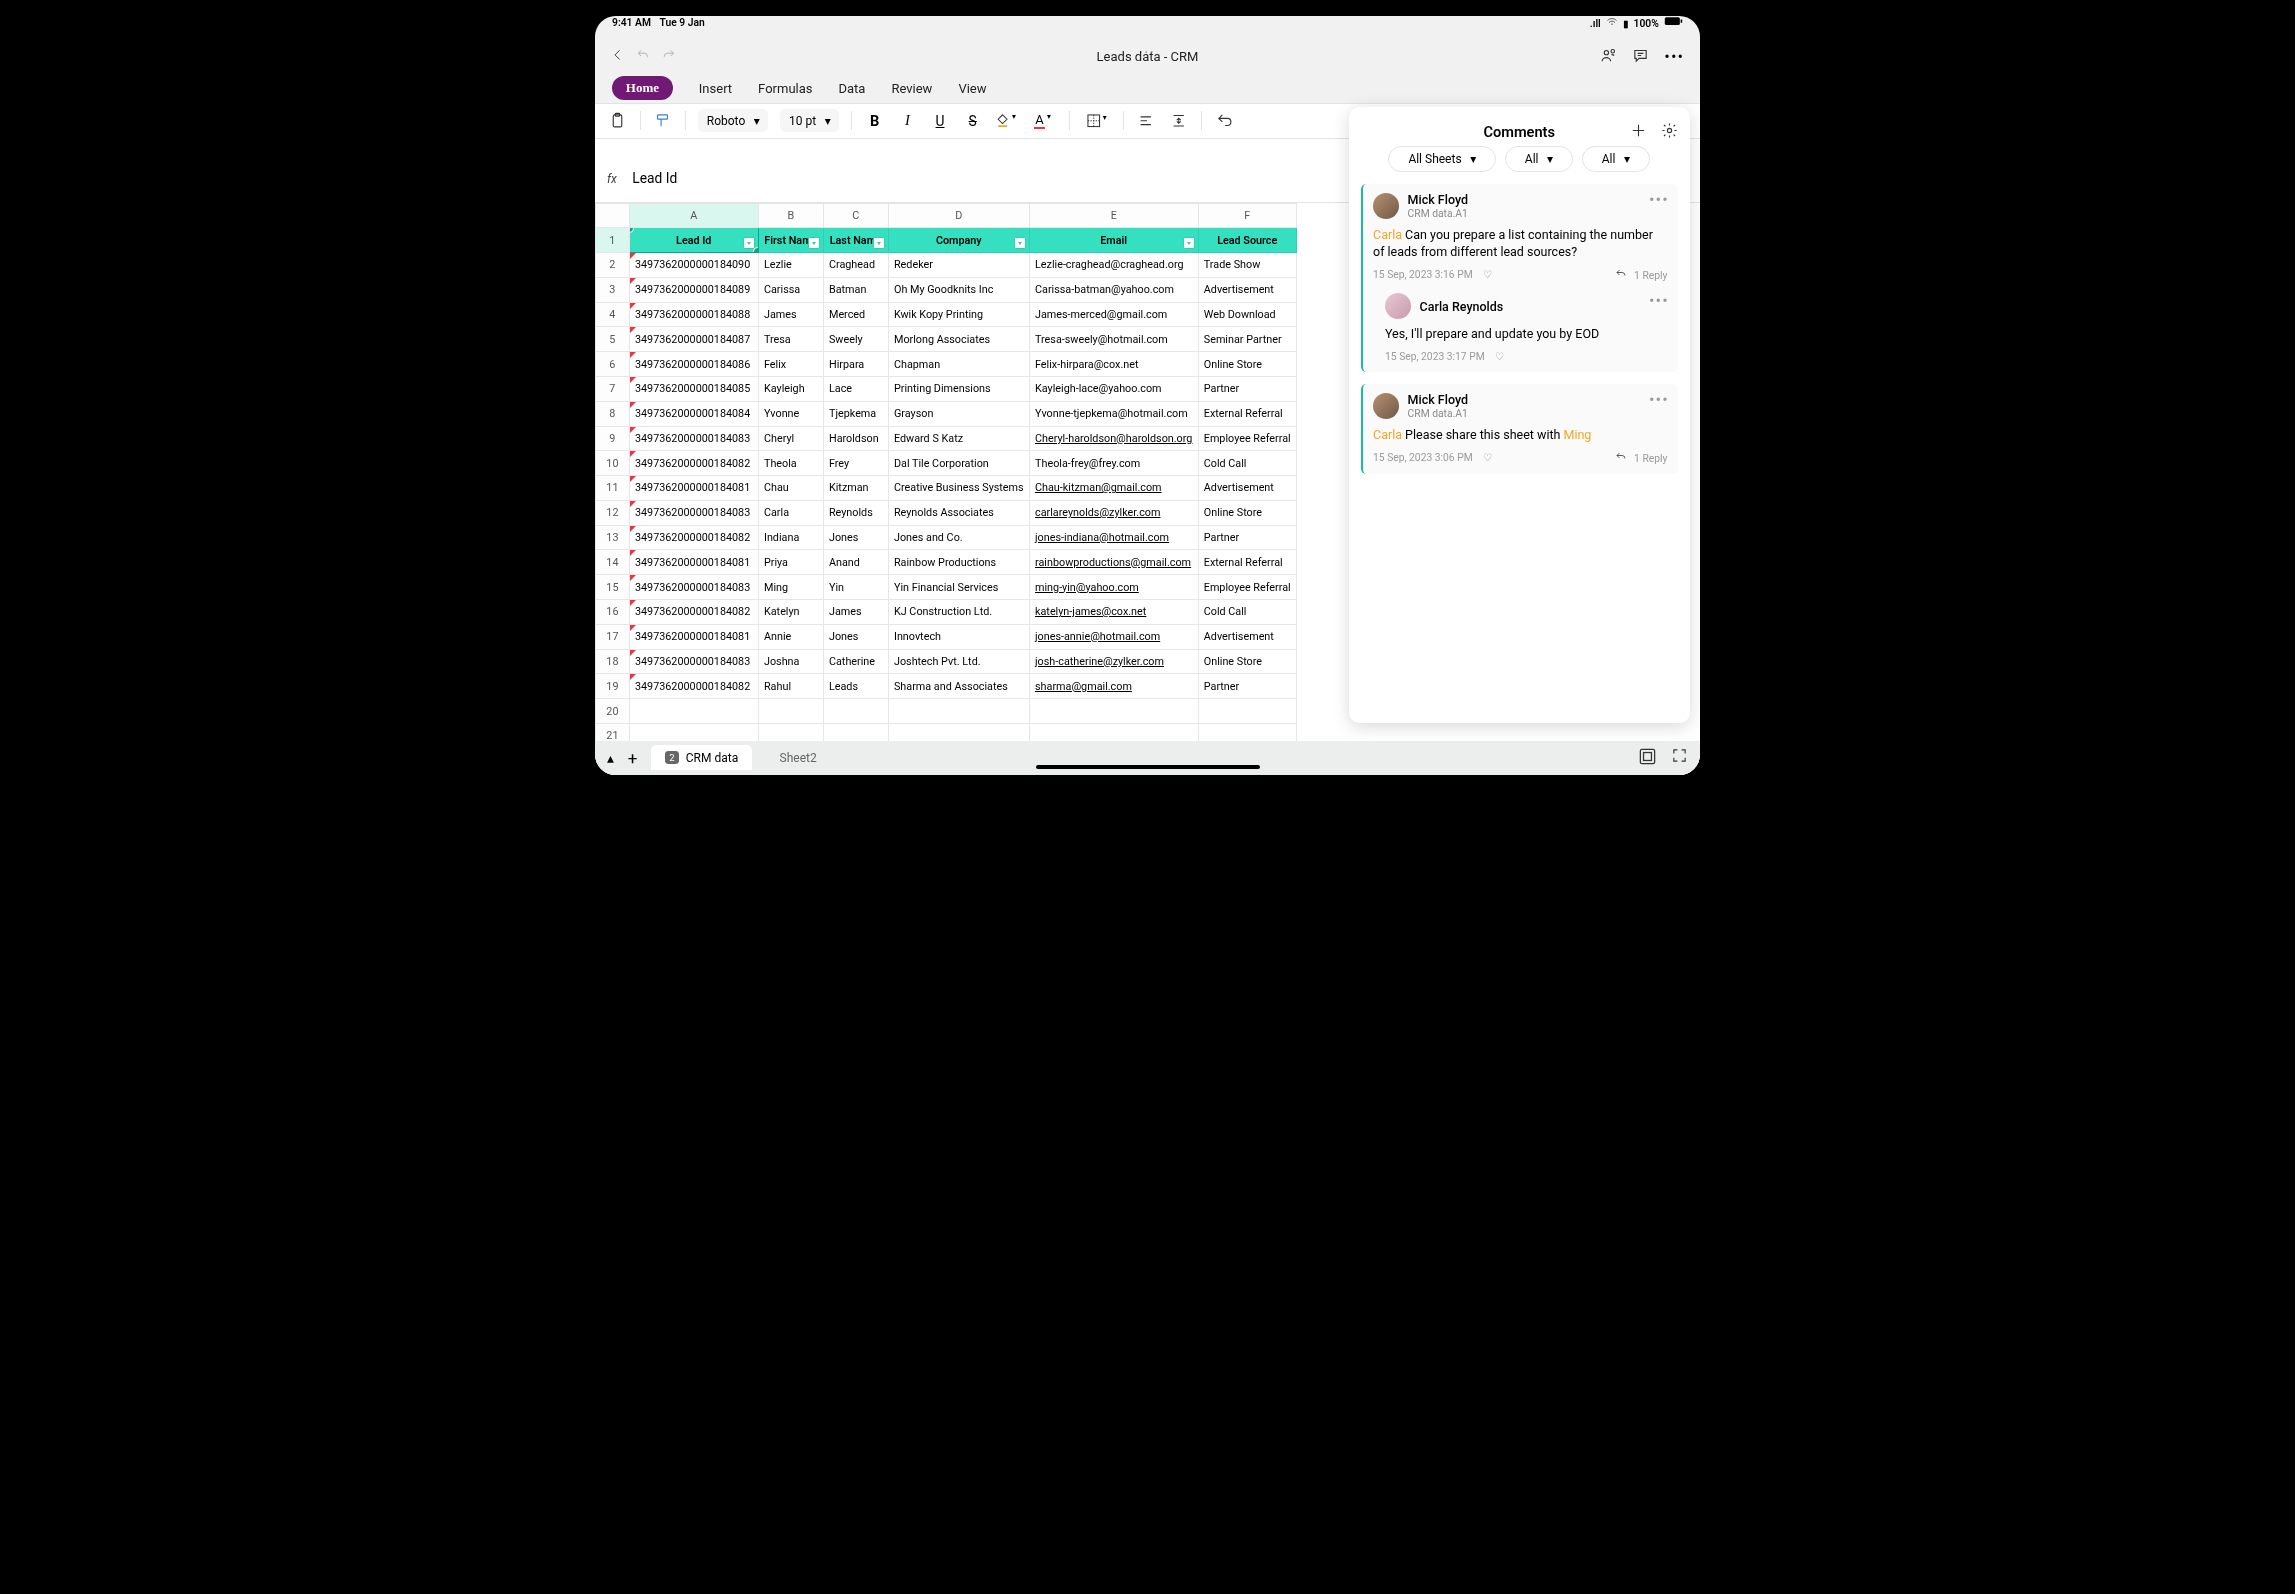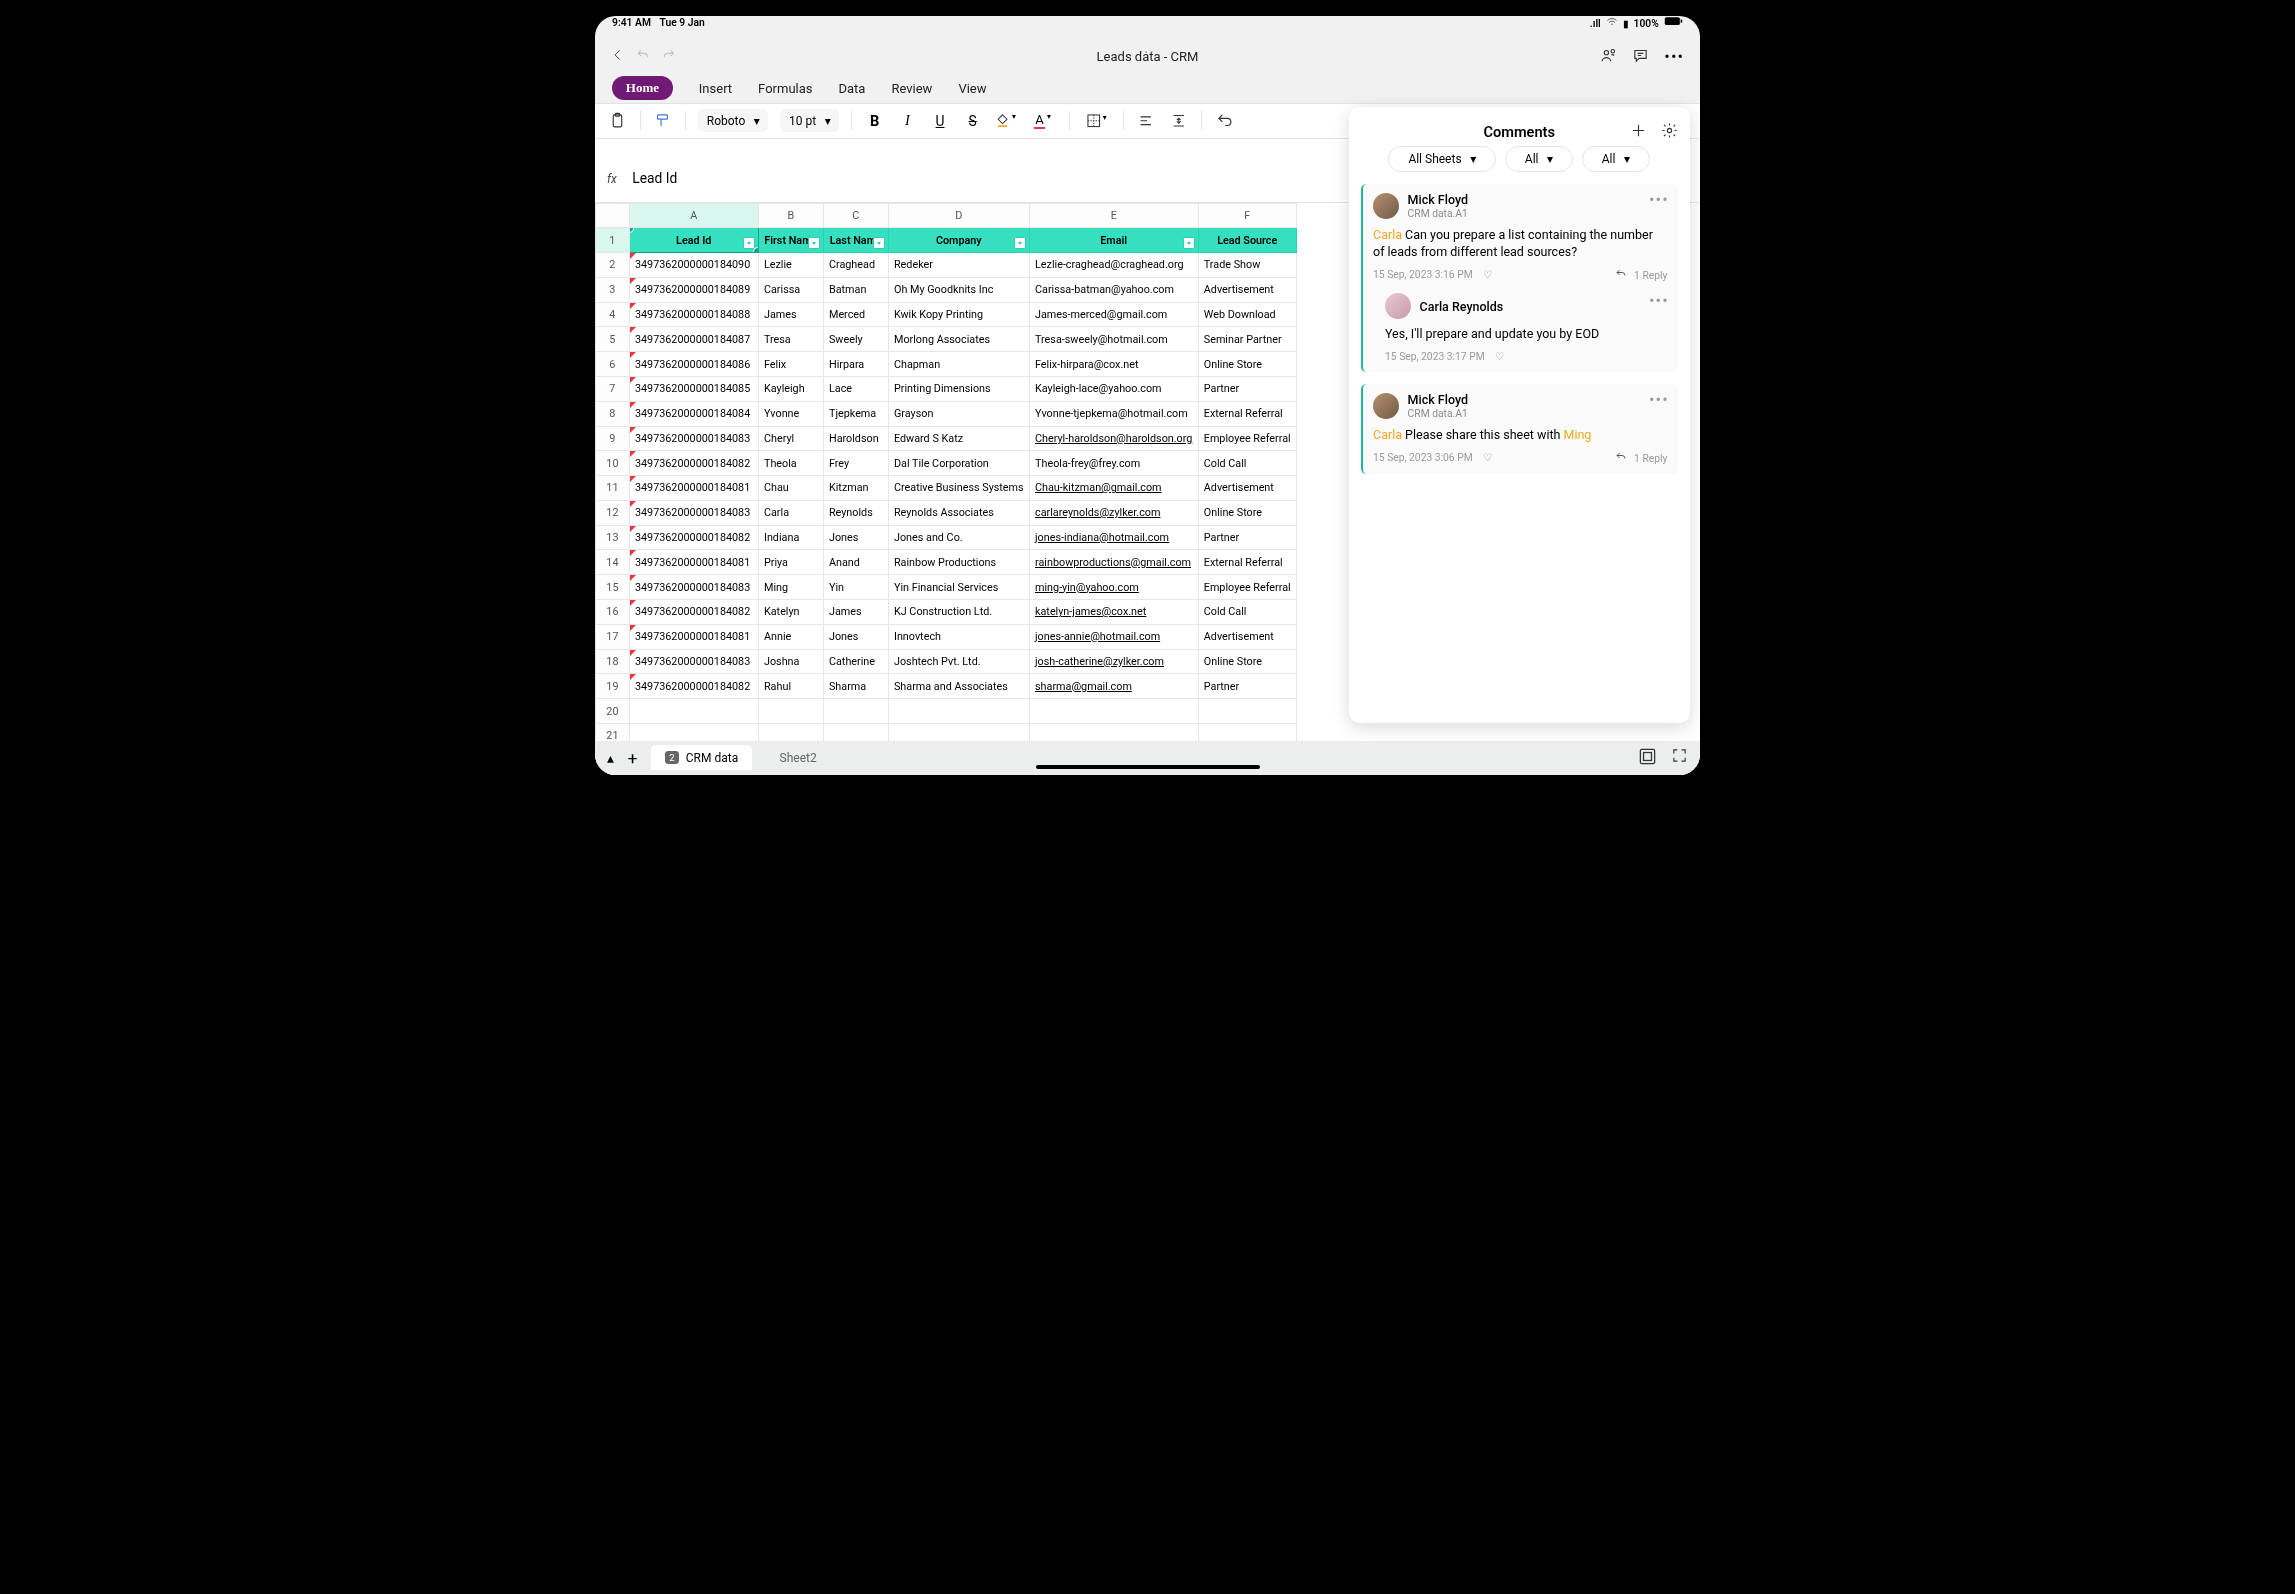--- a/index.html
+++ b/index.html
@@ -384,21 +384,21 @@
   <td>Joshna</td>
   <td>Catherine</td>
   <td>Joshtech Pvt. Ltd.</td>
   <td class="link">josh-catherine@zylker.com</td>
   <td>Online Store</td>
             </tr>
             <tr>
               <th class="rowhdr">19</th>
   <td><span class="redtri"></span>3497362000000184082</td>
   <td>Rahul</td>
-  <td>Sharma</td>
+  <td>Leads</td>
   <td>Sharma and Associates</td>
   <td class="link">sharma@gmail.com</td>
   <td>Partner</td>
             </tr>
             <tr>
               <th class="rowhdr">20</th>
               <td></td>
               <td></td>
               <td></td>
               <td></td>

